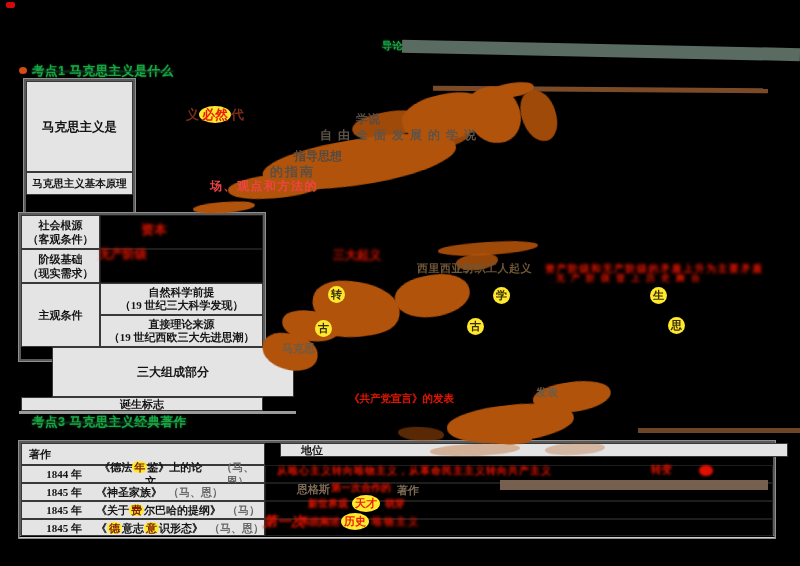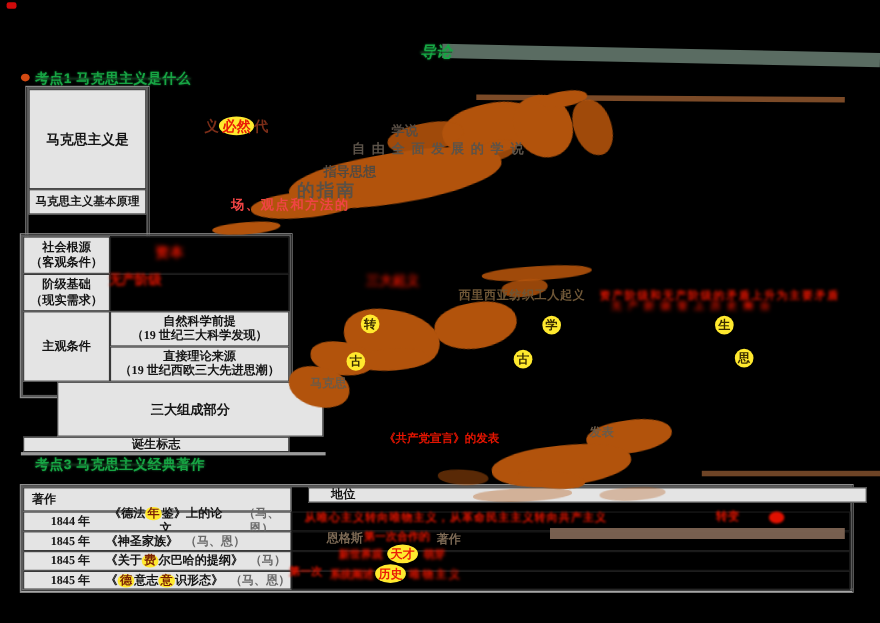--- a/index.html
+++ b/index.html
@@ -4,21 +4,21 @@
 <style>
   html,body{margin:0;padding:0;background:#000;}
   .stage{position:relative;width:800px;height:566px;background:#000;overflow:hidden;
          font-family:"Liberation Serif","DejaVu Serif",serif;}
   .abs{position:absolute;}
   
   .green-h{color:#17a644;font-weight:bold;font-size:12.5px;letter-spacing:.5px;
            font-family:"Liberation Sans","DejaVu Sans",sans-serif;
            filter:blur(.6px);text-decoration:line-through;
            text-decoration-color:rgba(35,35,35,.6);text-shadow:0 0 2px rgba(23,166,68,.7);}
-  .slide-title{font-size:14px;font-style:italic;}
+  .slide-title{font-size:10px;}
   
   .tcell{position:absolute;background:#e4e4e4;border:1px solid #383838;box-sizing:border-box;
          display:flex;flex-direction:column;align-items:center;justify-content:center;
          font-weight:bold;font-size:11px;line-height:14px;color:#141414;text-align:center;}
   .tcell.covered{background:#000;border-color:#1d1d1d;}
   .tframe{position:absolute;border:2px solid #5a5a5a;box-shadow:0 0 0 1px #8f8f8f;box-sizing:border-box;}
   .wrow{display:flex;align-items:center;font-size:11px;font-weight:bold;color:#141414;}
   .wyear{width:64px;padding-left:10px;flex:none;}
   .wauthors{color:#6a6a6a;margin-left:6px;font-weight:bold;}
   .hl-y{background:#ffe92e;border-radius:45%;padding:0 2px;color:#7a1e05;}
@@ -145,21 +145,21 @@
   <div class="ink" style="left:398px;top:427px;width:46px;height:14px;transform:rotate(2deg);opacity:.5;"></div>
   <div class="ink" style="left:430px;top:444px;width:90px;height:12px;transform:rotate(-3deg);opacity:.35;"></div>
   <div class="ink" style="left:545px;top:443px;width:60px;height:12px;transform:rotate(-4deg);opacity:.3;"></div>
 
   <div class="abs" style="left:186px;top:106px;font-size:13px;font-weight:bold;">
     <span style="color:#7b2d18;">义</span><span class="pill pill-red">必然</span><span style="color:#7b2d18;">代</span>
   </div>
   <div class="abs dim" style="left:356px;top:111px;font-size:12px;color:#564c43;filter:blur(.4px);">学说</div>
   <div class="abs dim" style="left:320px;top:127px;font-size:12px;color:#5c5349;letter-spacing:6px;filter:blur(.4px);">自由全面发展的学说</div>
   <div class="abs dim" style="left:294px;top:148px;font-size:12px;color:#544a40;filter:blur(.5px);">指导思想</div>
-  <div class="abs dim" style="left:270px;top:163px;font-size:16px;color:#5a5045;letter-spacing:2px;filter:blur(.4px);font-family:Liberation Mono, monospace;">的指南</div>
+  <div class="abs dim" style="left:270px;top:163px;font-size:13px;color:#5a5045;letter-spacing:2px;filter:blur(.4px);font-family:Liberation Mono, monospace;">的指南</div>
   <div class="abs dim" style="left:210px;top:178px;font-size:12px;color:#ef4444;letter-spacing:1.5px;filter:blur(.4px);">场、观点和方法的</div>
 
   <div class="abs redink" style="left:141px;top:221px;font-size:13px;filter:blur(1.7px);">资本</div>
   <div class="abs redink" style="left:99px;top:246px;font-size:12px;filter:blur(1.6px);">无产阶级</div>
   <div class="abs redink" style="left:333px;top:247px;font-size:12px;filter:blur(1.7px);">三大起义</div>
   <div class="abs dim" style="left:417px;top:261px;font-size:11px;color:#6e5636;letter-spacing:.5px;">西里西亚纺织工人起义</div>
   <div class="abs redink" style="left:545px;top:262px;font-size:10px;letter-spacing:1.5px;filter:blur(1.6px);">资产阶级和无产阶级的矛盾上升为主要矛盾</div>
   <div class="abs redink" style="left:556px;top:272px;font-size:9px;letter-spacing:6px;filter:blur(1.8px);">无产阶级登上历史舞台</div>
 
   <div class="abs pill" style="left:328px;top:286px;font-size:11px;">转</div>
@@ -179,20 +179,20 @@
 
   <div class="abs dim" style="left:297px;top:482px;font-size:11px;color:#7d6a55;">恩格斯</div>
   <div class="abs redink" style="left:331px;top:481px;font-size:10px;filter:blur(1.2px);">第一次合作的</div>
   <div class="abs dim" style="left:397px;top:483px;font-size:11px;color:#7d6a55;">著作</div>
   <div class="bar" style="left:500px;top:480px;width:268px;height:10px;background:#7d6453;opacity:.95;"></div>
 
   <div class="abs redink" style="left:308px;top:497px;font-size:10px;filter:blur(1.3px);">新世界观</div>
   <div class="abs pill pill-red" style="left:352px;top:495px;font-size:11px;">天才</div>
   <div class="abs redink" style="left:385px;top:497px;font-size:10px;filter:blur(1.3px);">萌芽</div>
 
-  <div class="abs redink" style="left:263px;top:513px;font-size:10px;filter:blur(.8px);">第一次</div>
+  <div class="abs redink" style="left:263px;top:513px;font-size:14px;filter:blur(.8px);font-style:italic;">第一次</div>
   <div class="abs redink" style="left:300px;top:515px;font-size:10px;filter:blur(1.4px);">系统阐述</div>
   <div class="abs pill pill-red" style="left:341px;top:513px;font-size:11px;">历史</div>
   <div class="abs redink" style="left:372px;top:515px;font-size:10px;letter-spacing:2px;filter:blur(1.4px);">唯物主义</div>
 
   <div class="bar" style="left:638px;top:428px;width:162px;height:5px;background:#6e4426;"></div>
 
 </div>
 
 </body></html>

